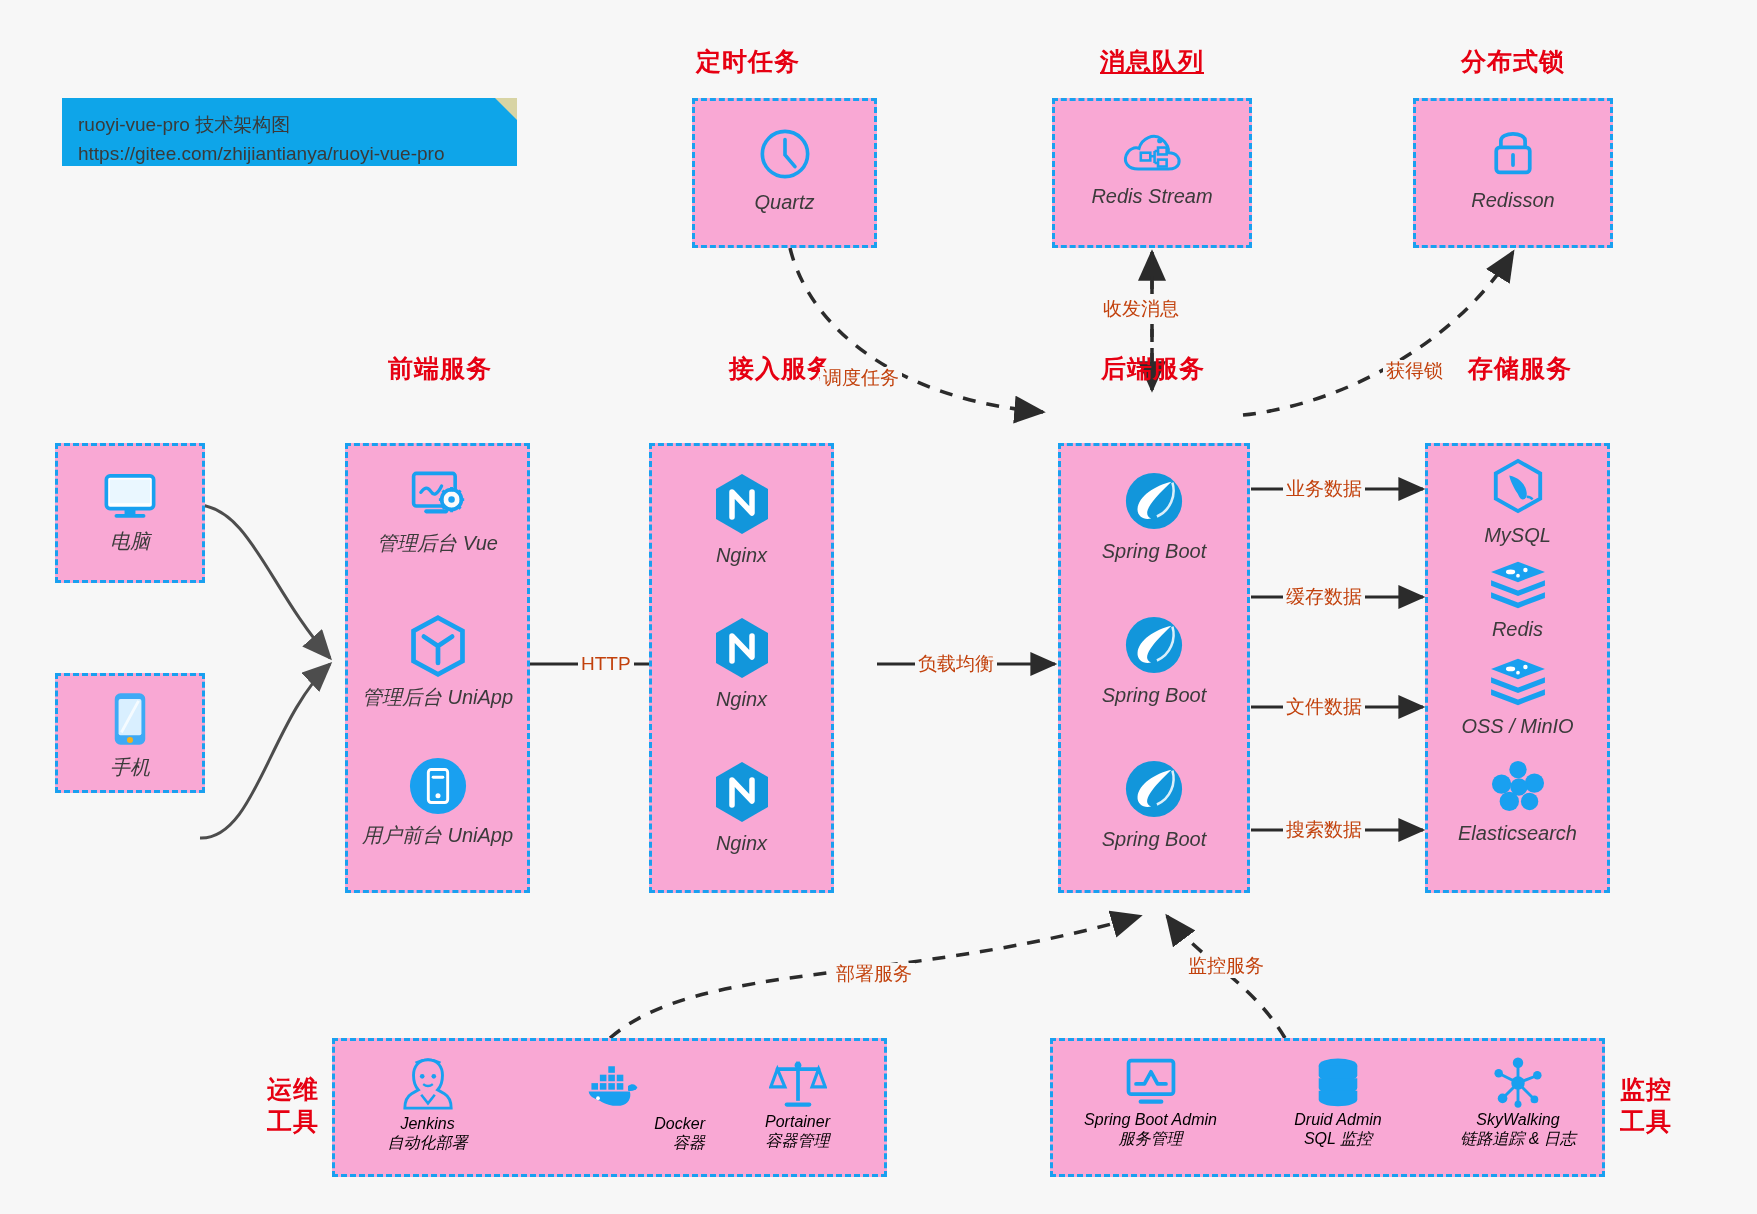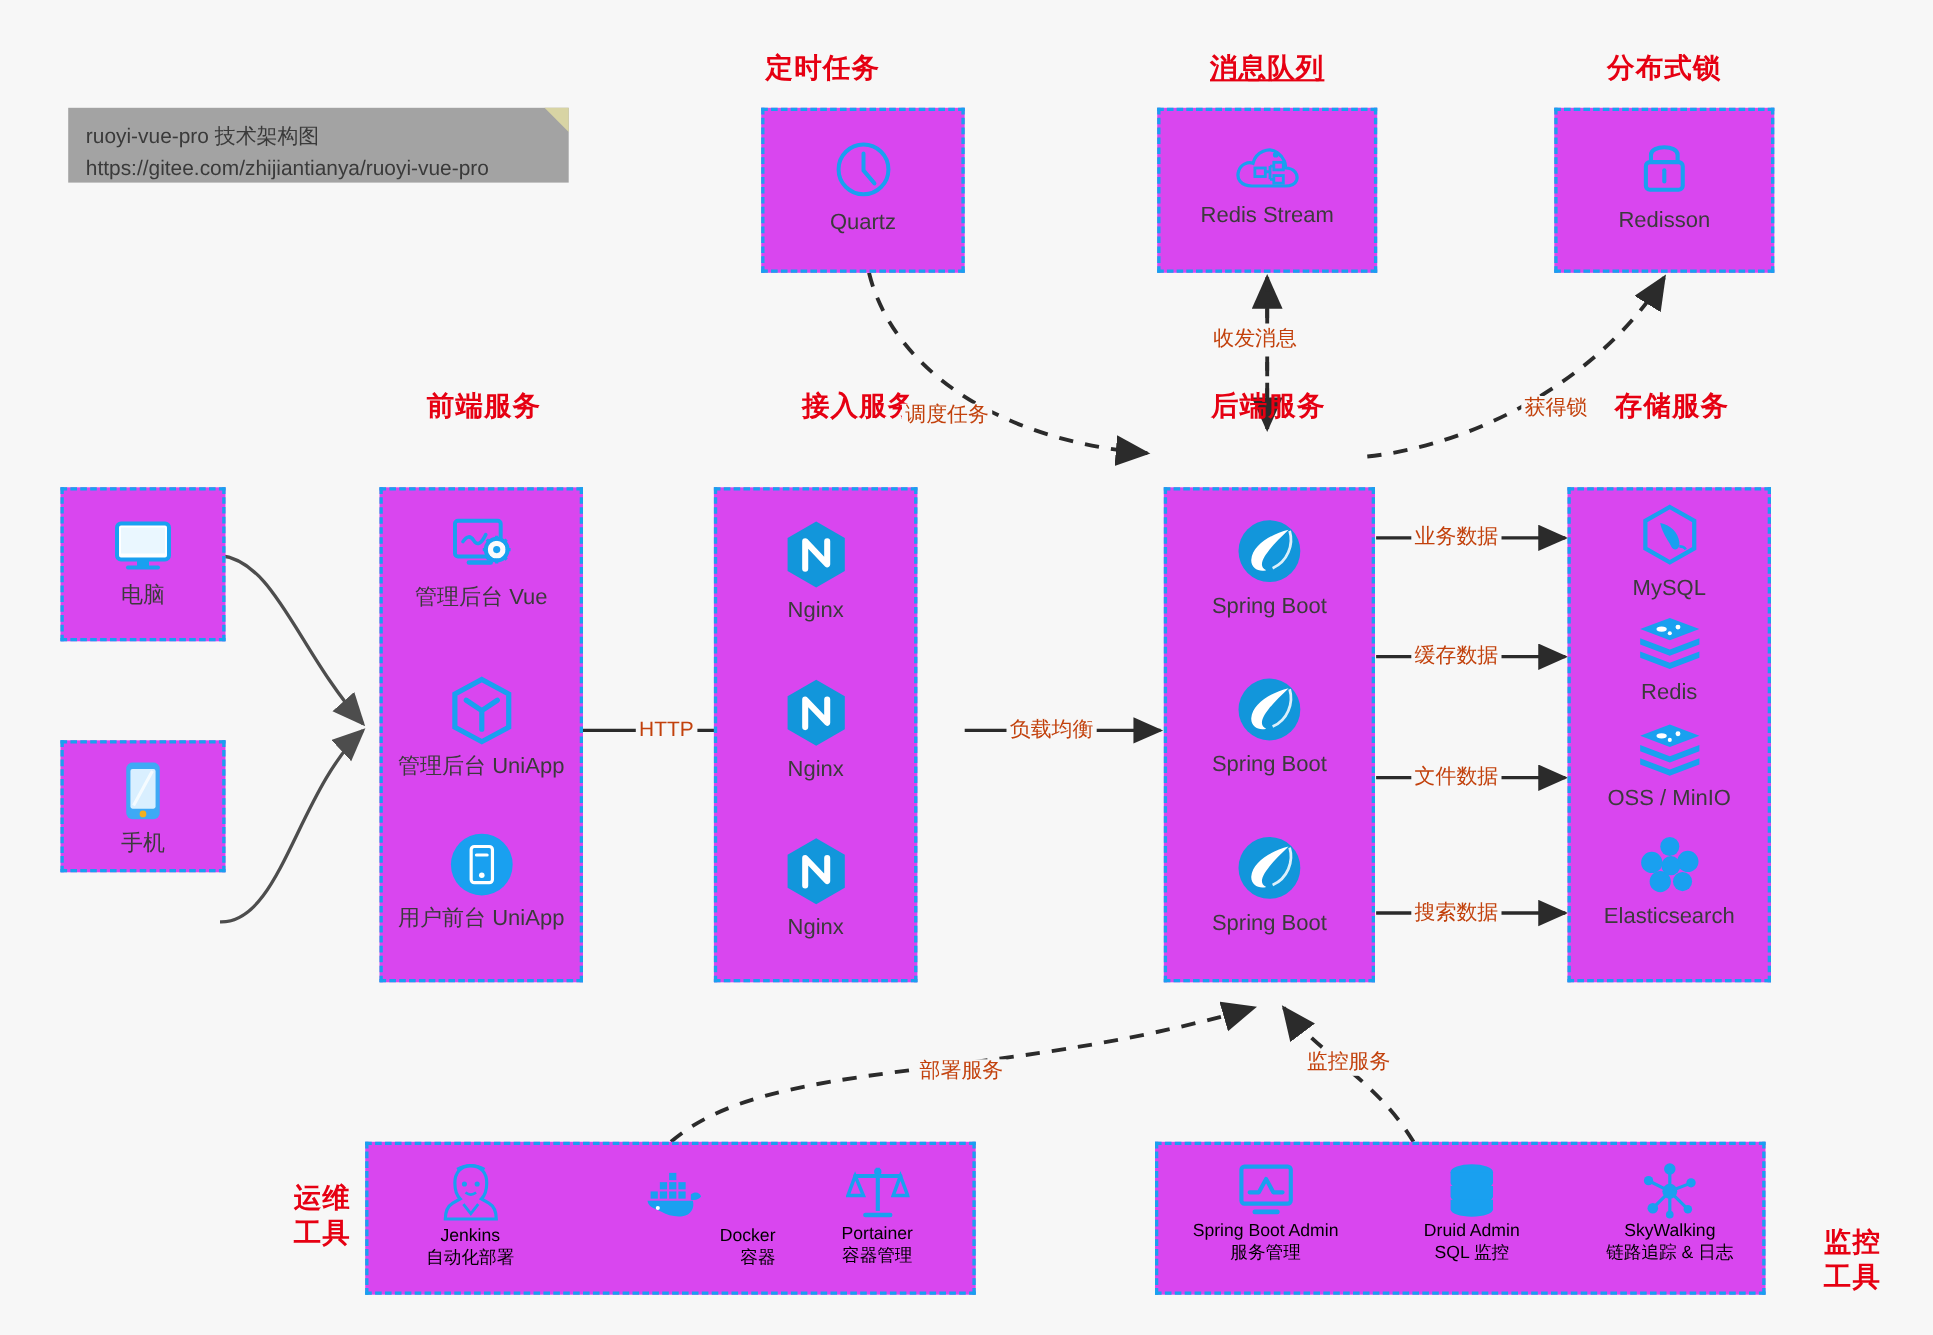--- a/index.html
+++ b/index.html
@@ -17,34 +17,35 @@
   .grp-title{
     position:absolute;color:#e60012;font-weight:bold;font-size:25px;
     letter-spacing:1px;text-align:center;white-space:nowrap;
   }
   .grp-title.side{font-size:25px;line-height:1.28;}
 
   
   .dbox{
     position:absolute;
     border:3px dashed #19a0f0;
-    background:#d946ef;
+    background:#f9a8d4;
     box-sizing:border-box;
+    font-style:italic;
   }
 
   
   .node{position:absolute;text-align:center;width:100%;}
   .node .cap{
     font-size:20px;color:#3b3b3b;line-height:1.35;margin-top:6px;white-space:nowrap;
   }
   .ico{display:block;margin:0 auto;}
 
   
   .note{
-    position:absolute;background:#a3a3a3;
+    position:absolute;background:#0ea5e9;
     font-size:19px;color:#3a3a3a;line-height:1.55;
     padding:12px 16px 14px 16px;box-sizing:border-box;
   }
   .note .fold{
     position:absolute;right:0;top:0;width:0;height:0;
     border-left:22px solid transparent;border-top:22px solid #d8d4a4;
   }
   .note .l{white-space:nowrap;}
 
   
@@ -376,21 +377,21 @@
         <circle cx="50" cy="21" r="4.4" fill="#19a0f0"></circle>
         <circle cx="14" cy="45" r="5" fill="#19a0f0"></circle>
         <circle cx="47" cy="46" r="4" fill="#19a0f0"></circle>
         <circle cx="30" cy="51" r="3.6" fill="#19a0f0"></circle>
       </svg>
       <div class="cap">SkyWalking</div>
       <div class="cap2">链路追踪 &amp; 日志</div>
     </div>
   </div>
 
-  <div class="grp-title side" style="left:1620px;top:1073px;width:90px;text-align:right;margin-top:40px;">
+  <div class="grp-title side" style="left:1620px;top:1073px;width:90px;text-align:left;">
     <div>监控</div>
     <div>工具</div>
   </div>
 
   <div class="elabel" style="left:578px;top:653px;">HTTP</div>
   <div class="elabel" style="left:915px;top:653px;">负载均衡</div>
   <div class="elabel" style="left:820px;top:367px;">调度任务</div>
   <div class="elabel" style="left:1100px;top:298px;">收发消息</div>
   <div class="elabel" style="left:1383px;top:360px;">获得锁</div>
   <div class="elabel" style="left:1283px;top:478px;">业务数据</div>

